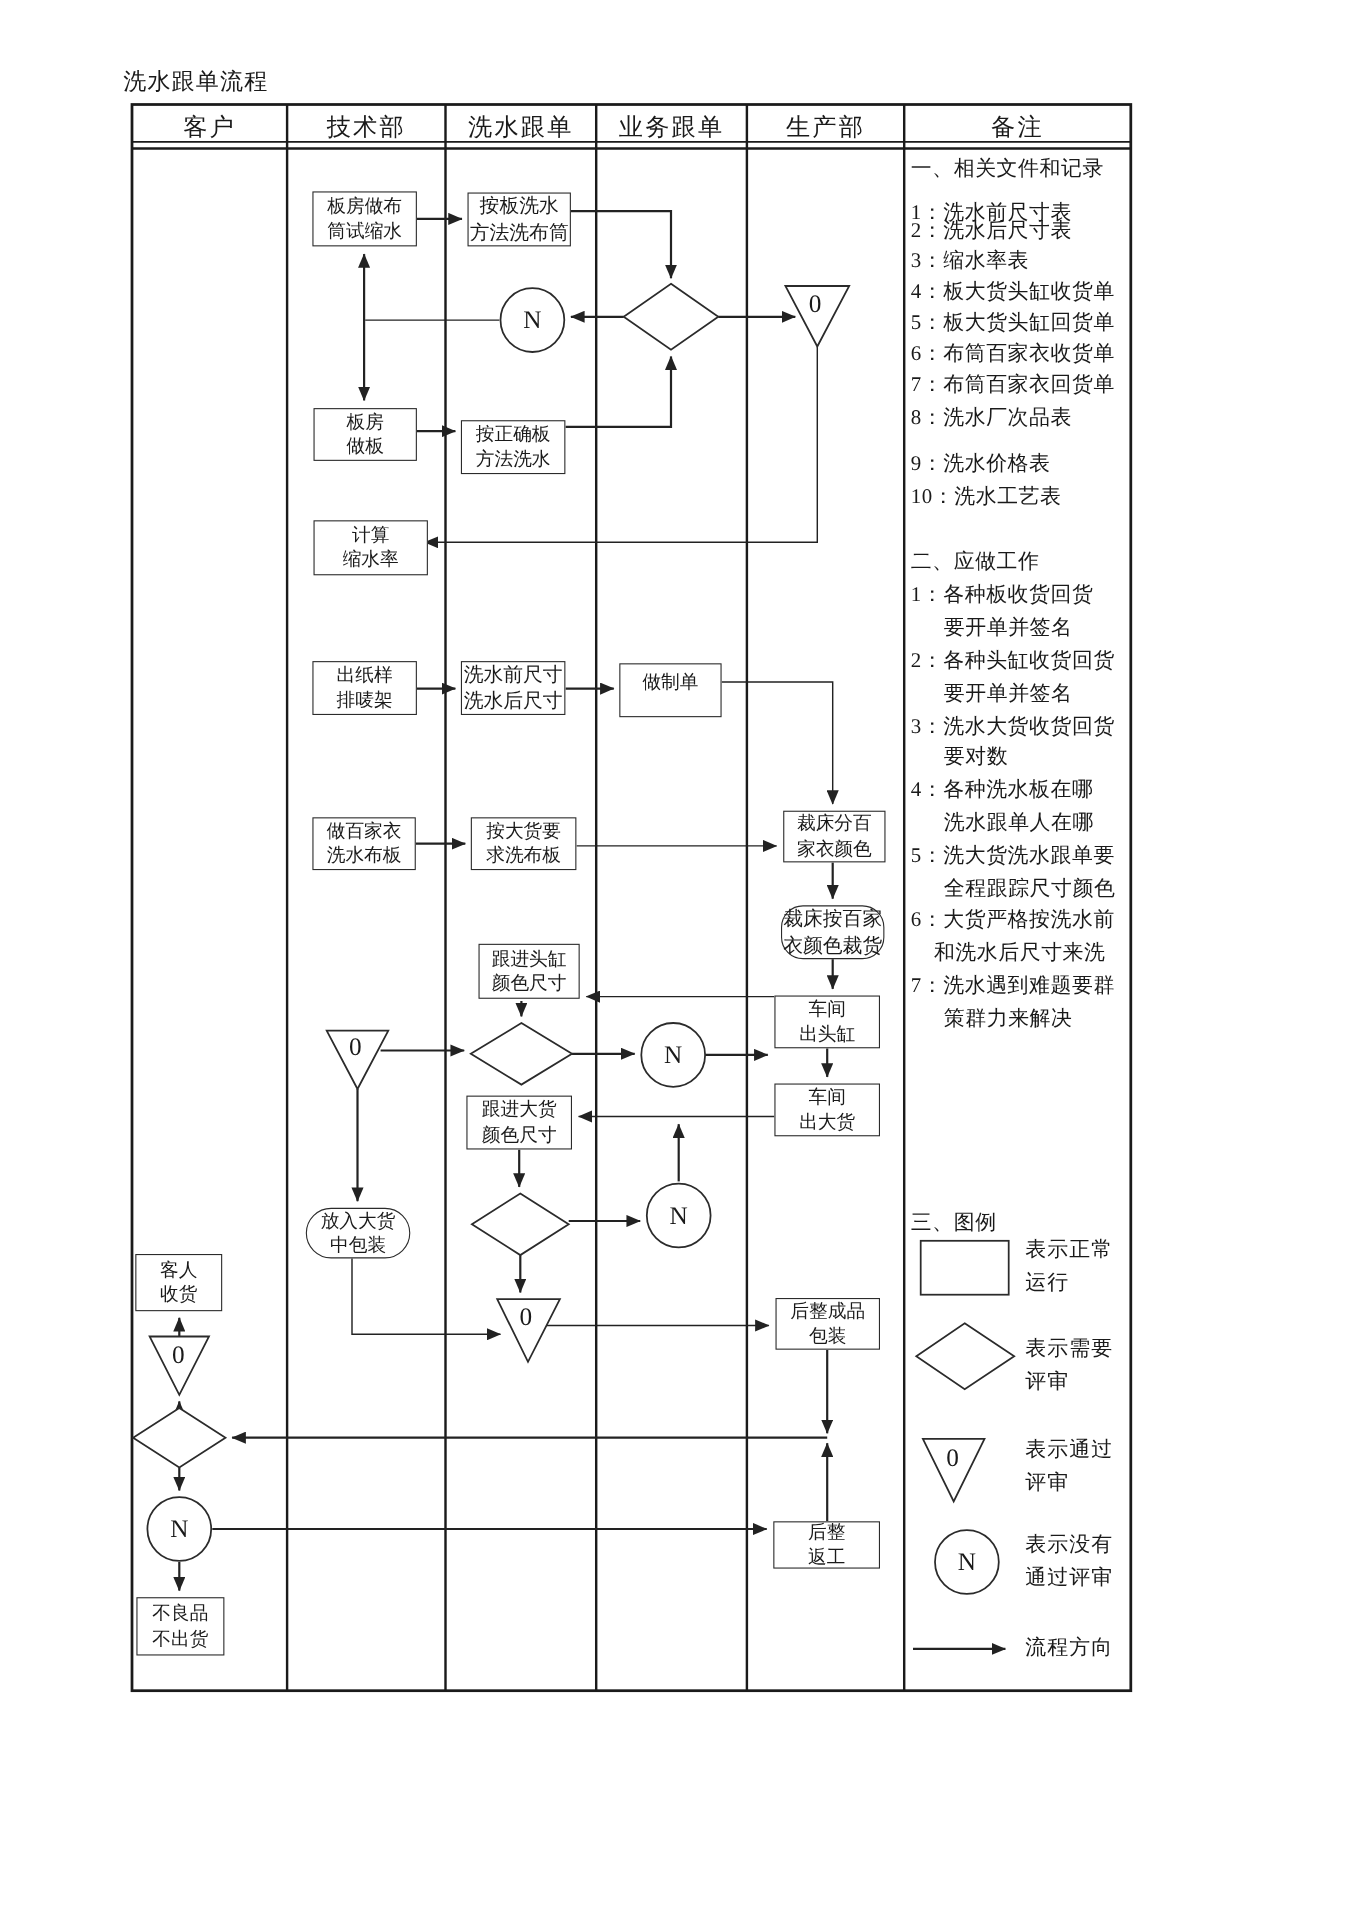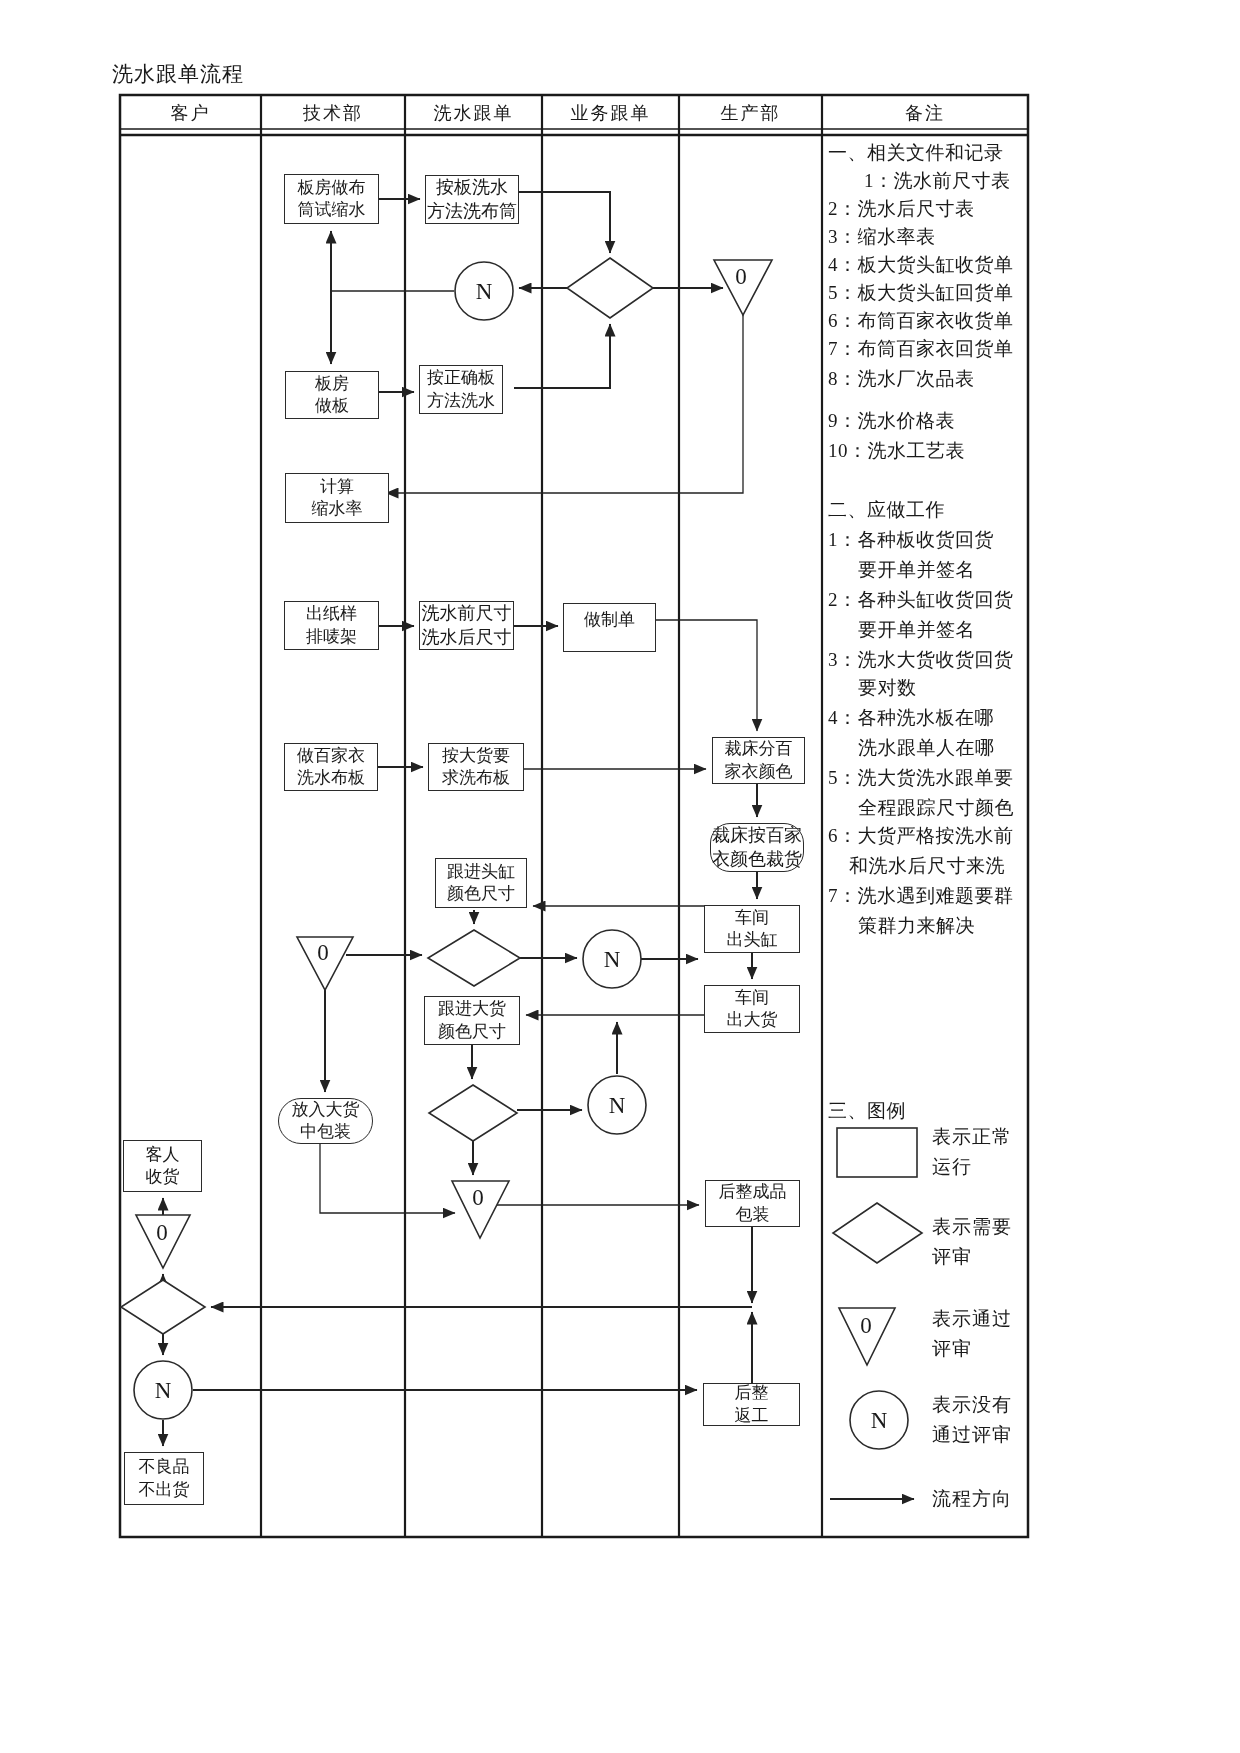--- a/index.html
+++ b/index.html
@@ -1,20 +1,20 @@
 <!DOCTYPE html>
 <html><head>
 <meta charset="utf-8">
 <style>
   html,body{margin:0;padding:0;background:#ffffff;}
   .stage{position:relative;width:1240px;height:1753px;background:#fff;
          font-family:"Liberation Serif","DejaVu Serif",serif;color:#1a1a1a;}
   svg.canvas{position:absolute;left:0;top:0;}
   .title{position:absolute;left:112px;top:60px;font-size:21px;letter-spacing:1px;}
-  .colhdr{position:absolute;top:101px;height:26px;font-size:18px;text-align:center;letter-spacing:2px;}
+  .colhdr{position:absolute;top:101px;height:26px;font-size:22px;text-align:center;letter-spacing:2px;}
   .box{position:absolute;border:1.6px solid #2b2b2b;background:#fff;display:flex;
        align-items:center;justify-content:center;text-align:center;
        font-size:17px;line-height:1.32;white-space:pre-line;box-sizing:border-box;}
   .box.small{font-size:18px;}
   .box.topalign{align-items:flex-start;padding-top:5px;}
   .sym{position:absolute;transform:translate(-50%,-50%);font-size:23px;line-height:1;}
   .rmk{position:absolute;font-size:19px;white-space:nowrap;letter-spacing:0.5px;}
   .lgl{position:absolute;font-size:19px;line-height:30px;white-space:pre-line;letter-spacing:1px;}
   .arrowline{stroke:#222;stroke-width:2;fill:none;}
   .thin{stroke-width:1.3;}
@@ -118,21 +118,21 @@
   <div class="colhdr" style="left:542px;width:137px;">业务跟单</div>
   <div class="colhdr" style="left:679px;width:143px;">生产部</div>
   <div class="colhdr" style="left:822px;width:206px;">备注</div>
 
   <div class="box" style="left:284px;top:174px;width:95px;height:50px;">板房做布
 筒试缩水</div>
   <div class="box small" style="left:425px;top:175px;width:94px;height:49px;">按板洗水
 方法洗布筒</div>
   <div class="box" style="left:285px;top:371px;width:94px;height:48px;">板房
 做板</div>
-  <div class="box" style="left:419px;top:365px;width:84px;height:49px;">按正确板
+  <div class="box" style="left:419px;top:382px;width:95px;height:49px;">按正确板
 方法洗水</div>
   <div class="box" style="left:285px;top:473px;width:104px;height:50px;">计算
 缩水率</div>
   <div class="box" style="left:284px;top:601px;width:95px;height:49px;">出纸样
 排唛架</div>
   <div class="box small" style="left:419px;top:601px;width:95px;height:49px;">洗水前尺寸
 洗水后尺寸</div>
   <div class="box topalign" style="left:563px;top:603px;width:93px;height:49px;">做制单</div>
   <div class="box" style="left:284px;top:743px;width:94px;height:48px;">做百家衣
 洗水布板</div>
@@ -166,21 +166,21 @@
   <div class="sym" style="left:478px;top:1197px;">0</div>
   <div class="sym" style="left:162px;top:1232px;">0</div>
   <div class="sym" style="left:866px;top:1325px;">0</div>
   <div class="sym" style="left:484px;top:291px;">N</div>
   <div class="sym" style="left:612px;top:959px;">N</div>
   <div class="sym" style="left:617px;top:1105px;">N</div>
   <div class="sym" style="left:163px;top:1390px;">N</div>
   <div class="sym" style="left:879px;top:1420px;">N</div>
 
   <div class="rmk" style="left:828px;top:140px;">一、相关文件和记录</div>
-  <div class="rmk" style="left:828px;top:168px;margin-left:36px;">1：洗水前尺寸表</div>
+  <div class="rmk" style="left:828px;top:180px;">1：洗水前尺寸表</div>
   <div class="rmk" style="left:828px;top:196px;">2：洗水后尺寸表</div>
   <div class="rmk" style="left:828px;top:224px;">3：缩水率表</div>
   <div class="rmk" style="left:828px;top:252px;">4：板大货头缸收货单</div>
   <div class="rmk" style="left:828px;top:280px;">5：板大货头缸回货单</div>
   <div class="rmk" style="left:828px;top:308px;">6：布筒百家衣收货单</div>
   <div class="rmk" style="left:828px;top:336px;">7：布筒百家衣回货单</div>
   <div class="rmk" style="left:828px;top:366px;">8：洗水厂次品表</div>
   <div class="rmk" style="left:828px;top:408px;">9：洗水价格表</div>
   <div class="rmk" style="left:828px;top:438px;">10：洗水工艺表</div>
 

